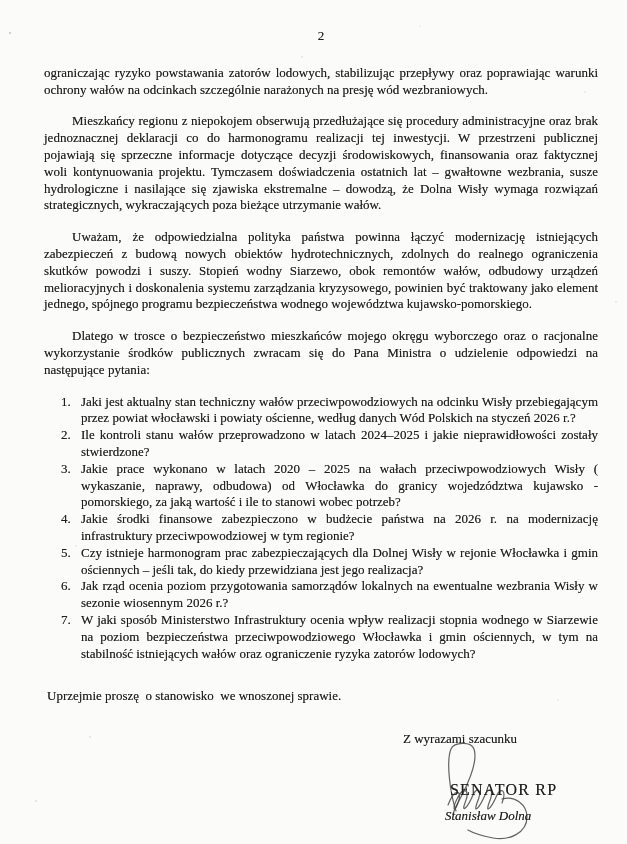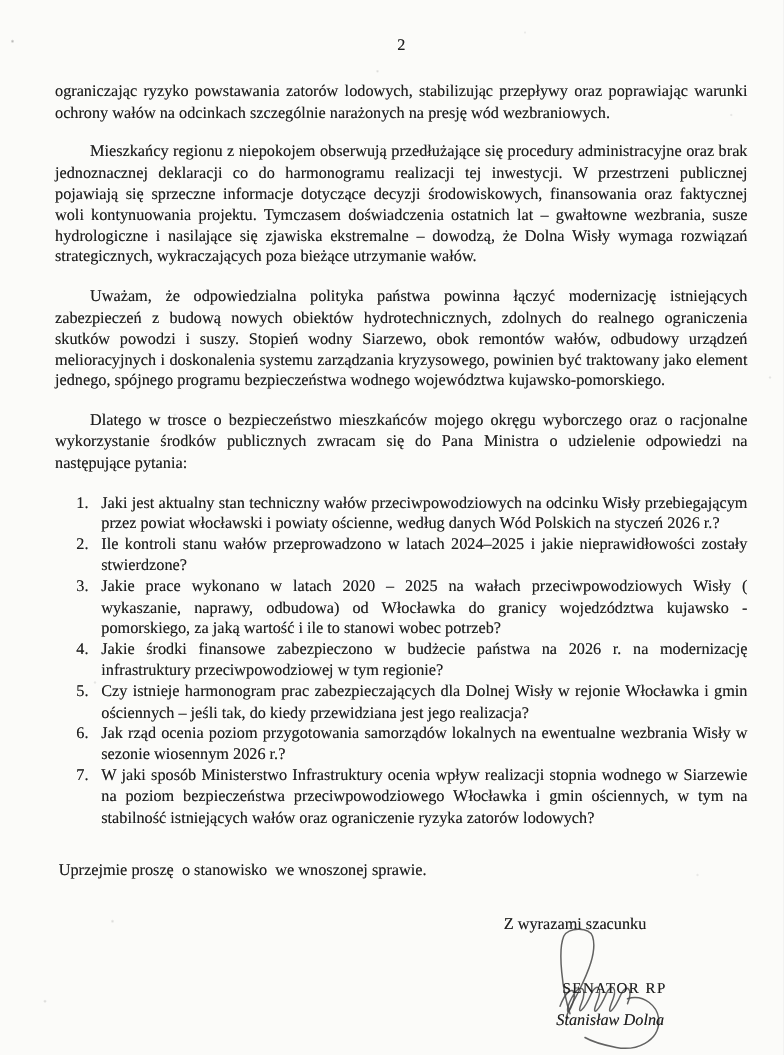--- a/index.html
+++ b/index.html
@@ -63,21 +63,21 @@
     white-space:pre-wrap;
   }
   .sig-block{
     position:absolute;left:403px;top:731px;
     width:200px;height:113px;
     font-size:13px;line-height:16.8px;
   }
   .sig-salutation{position:absolute;left:0;top:0;white-space:nowrap;}
   .sig-title{
     position:absolute;left:47px;top:51px;
-    font-size:12px;letter-spacing:1.2px;white-space:nowrap;
+    font-size:16px;letter-spacing:1.2px;white-space:nowrap;
   }
   .sig-name{
     position:absolute;left:42px;top:77px;
     font-style:italic;white-space:nowrap;
   }
   .sig-svg{position:absolute;left:30px;top:10px;}
   .sig-svg path{
     fill:none;stroke:#474747;stroke-width:1.2;
     stroke-linecap:round;stroke-linejoin:round;
     opacity:0.85;

